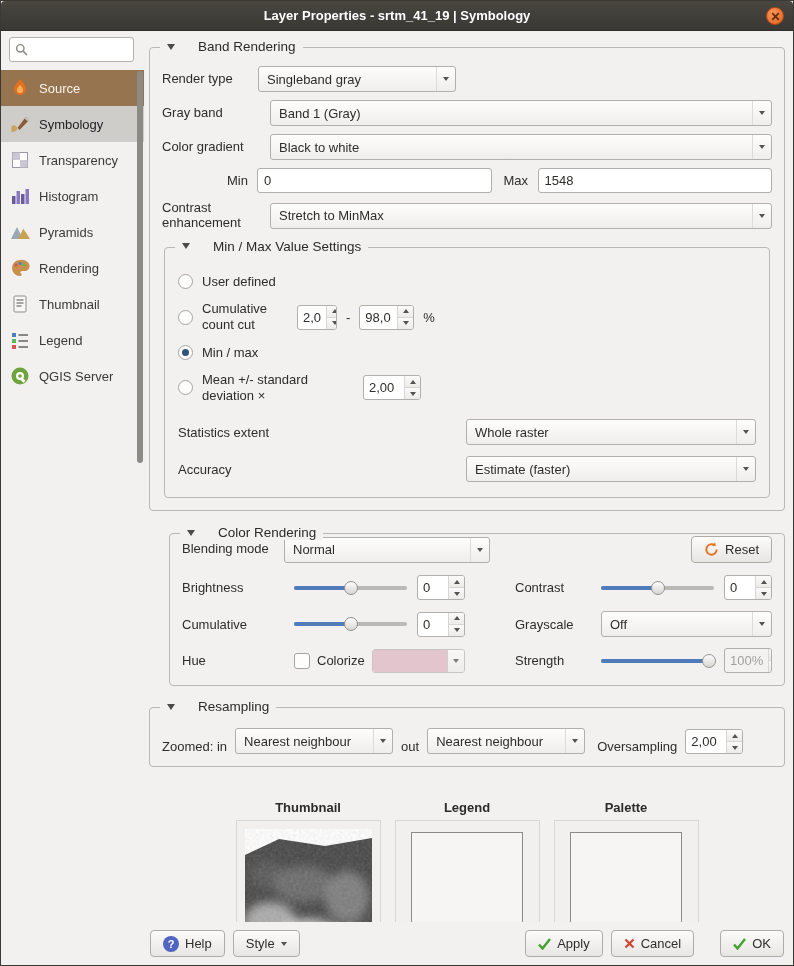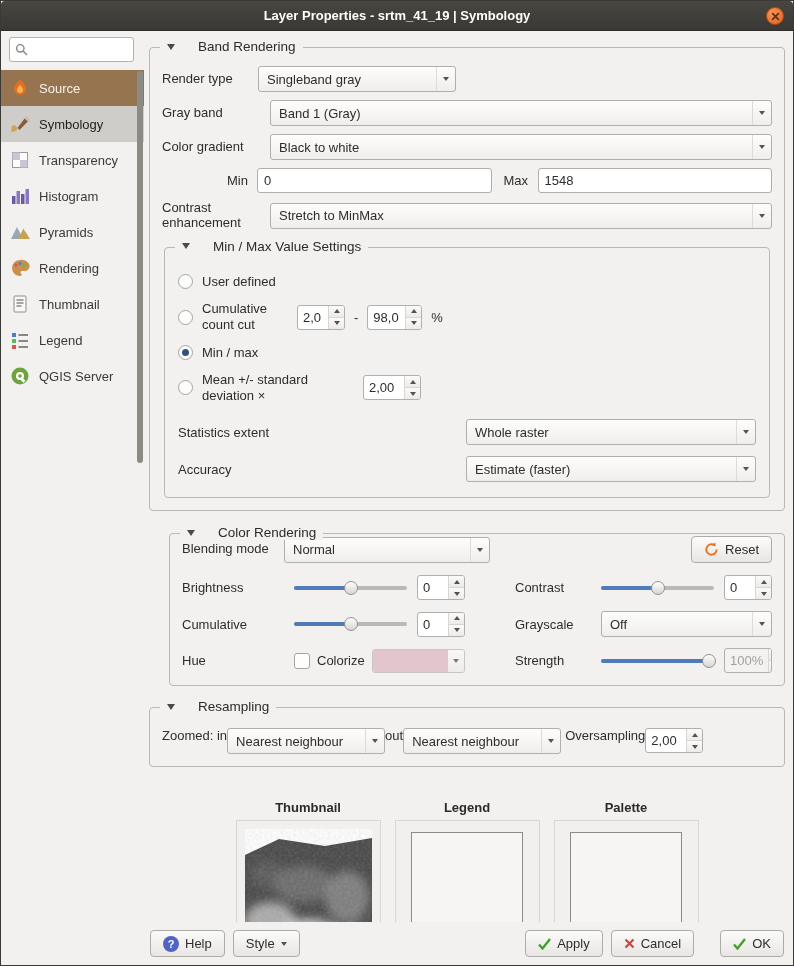--- a/index.html
+++ b/index.html
@@ -114,21 +114,21 @@
   .btn {
     display:inline-flex; align-items:center; gap:6px; height:27px; padding:0 12px;
     background:linear-gradient(#fbfbfa,#e8e6e3);
     border:1px solid #aeaca7; border-radius:4px; font-size:13px; color:#2d2d2b; white-space:nowrap;
   }
   .help-ico {
     width:16px; height:16px; border-radius:50%; background:#5165c0; color:#fff;
     font-size:11px; font-weight:bold; display:flex; align-items:center; justify-content:center;
   }
   
-  .rs-row { display:flex; align-items:flex-start; }
+  .rs-row { display:flex; align-items:flex-end; gap:8px; }
   
   .preview { display:flex; justify-content:center; gap:14px; margin-top:33px; }
   .pcol { width:145px; }
   .plabel { text-align:center; font-weight:bold; font-size:13px; color:#2c2b29; margin-bottom:5px; }
   .pbox { height:142px; border:1px solid #d9d7d4; background:#f1f0ef; display:flex; align-items:center; justify-content:center; }
   .pinner { width:112px; height:118px; background:#f6f5f3; border:1px solid #8c8b87; }
   
   .footer { flex:none; display:flex; align-items:center; gap:8px; padding:8px 9px 8px 6px; }
   .footer .spacer { flex:1; }
   .ok-btn { margin-left:18px; }
@@ -336,21 +336,21 @@
             </div>
 
             <div class="radio-row" style="margin-top:14px;">
               <span class="radio"></span>
               <span class="rlabel">User defined</span>
             </div>
 
             <div class="radio-row">
               <span class="radio"></span>
               <span class="rlabel w86">Cumulative count cut</span>
-              <div class="spin" style="width:48px;">
+              <div class="spin" style="width:40px;">
                 <span class="spin-val">2,0</span>
                 <span class="spin-btns">
                     <span class="sb up">
                       <span class="tri-up"></span>
                     </span>
                     <span class="sb">
                       <span class="tri-dn-s"></span>
                     </span>
                   </span>
               </div>

